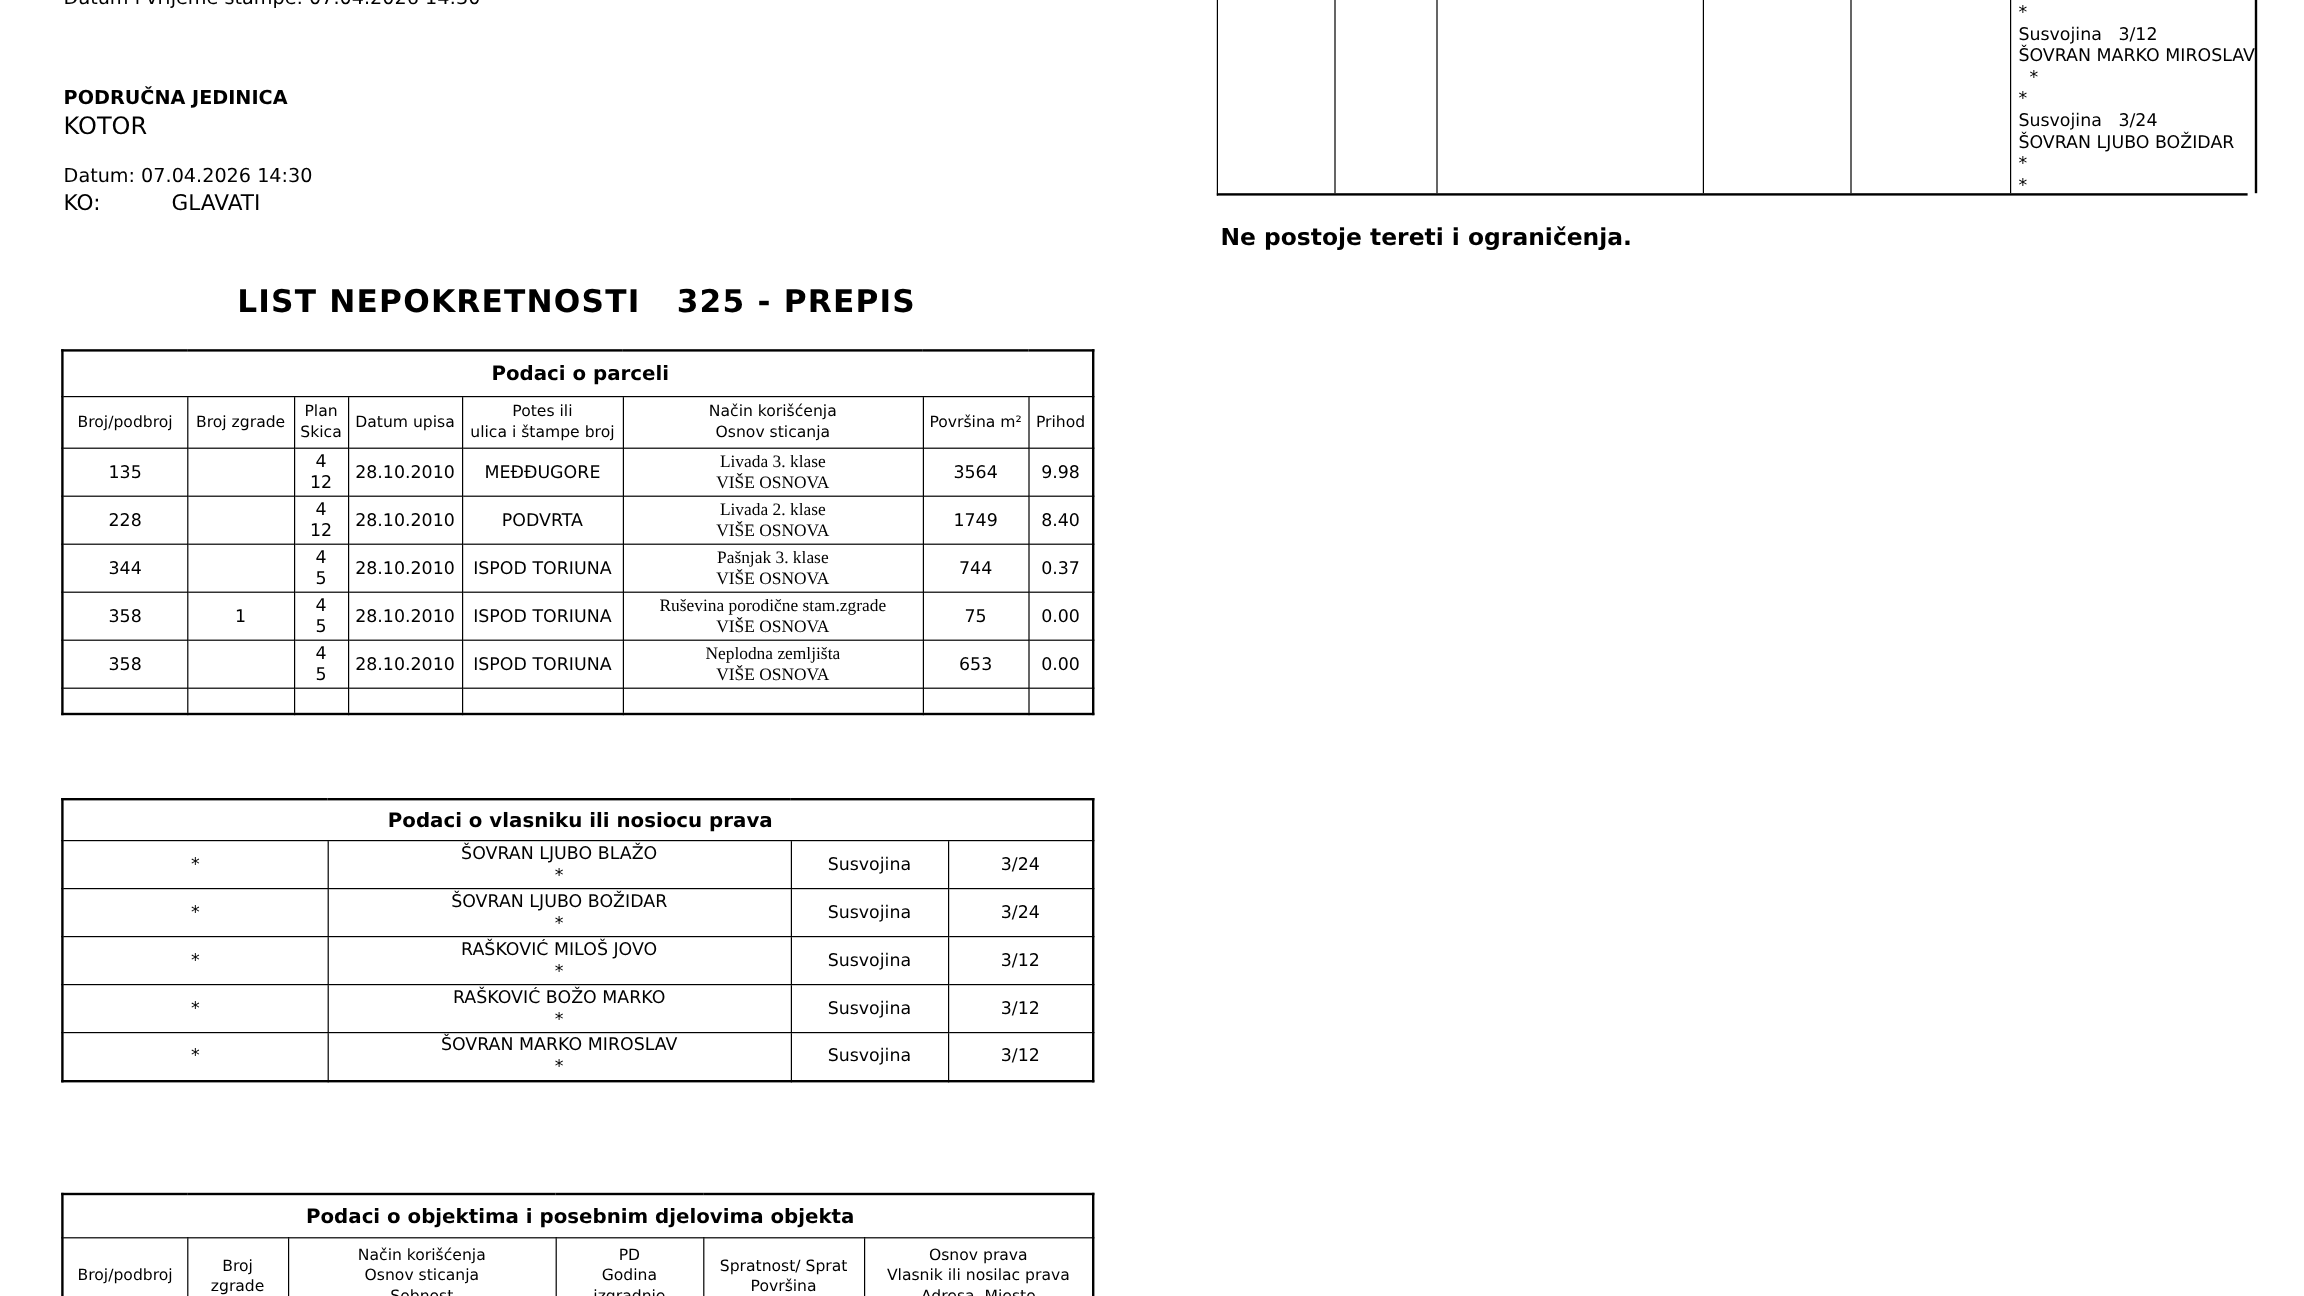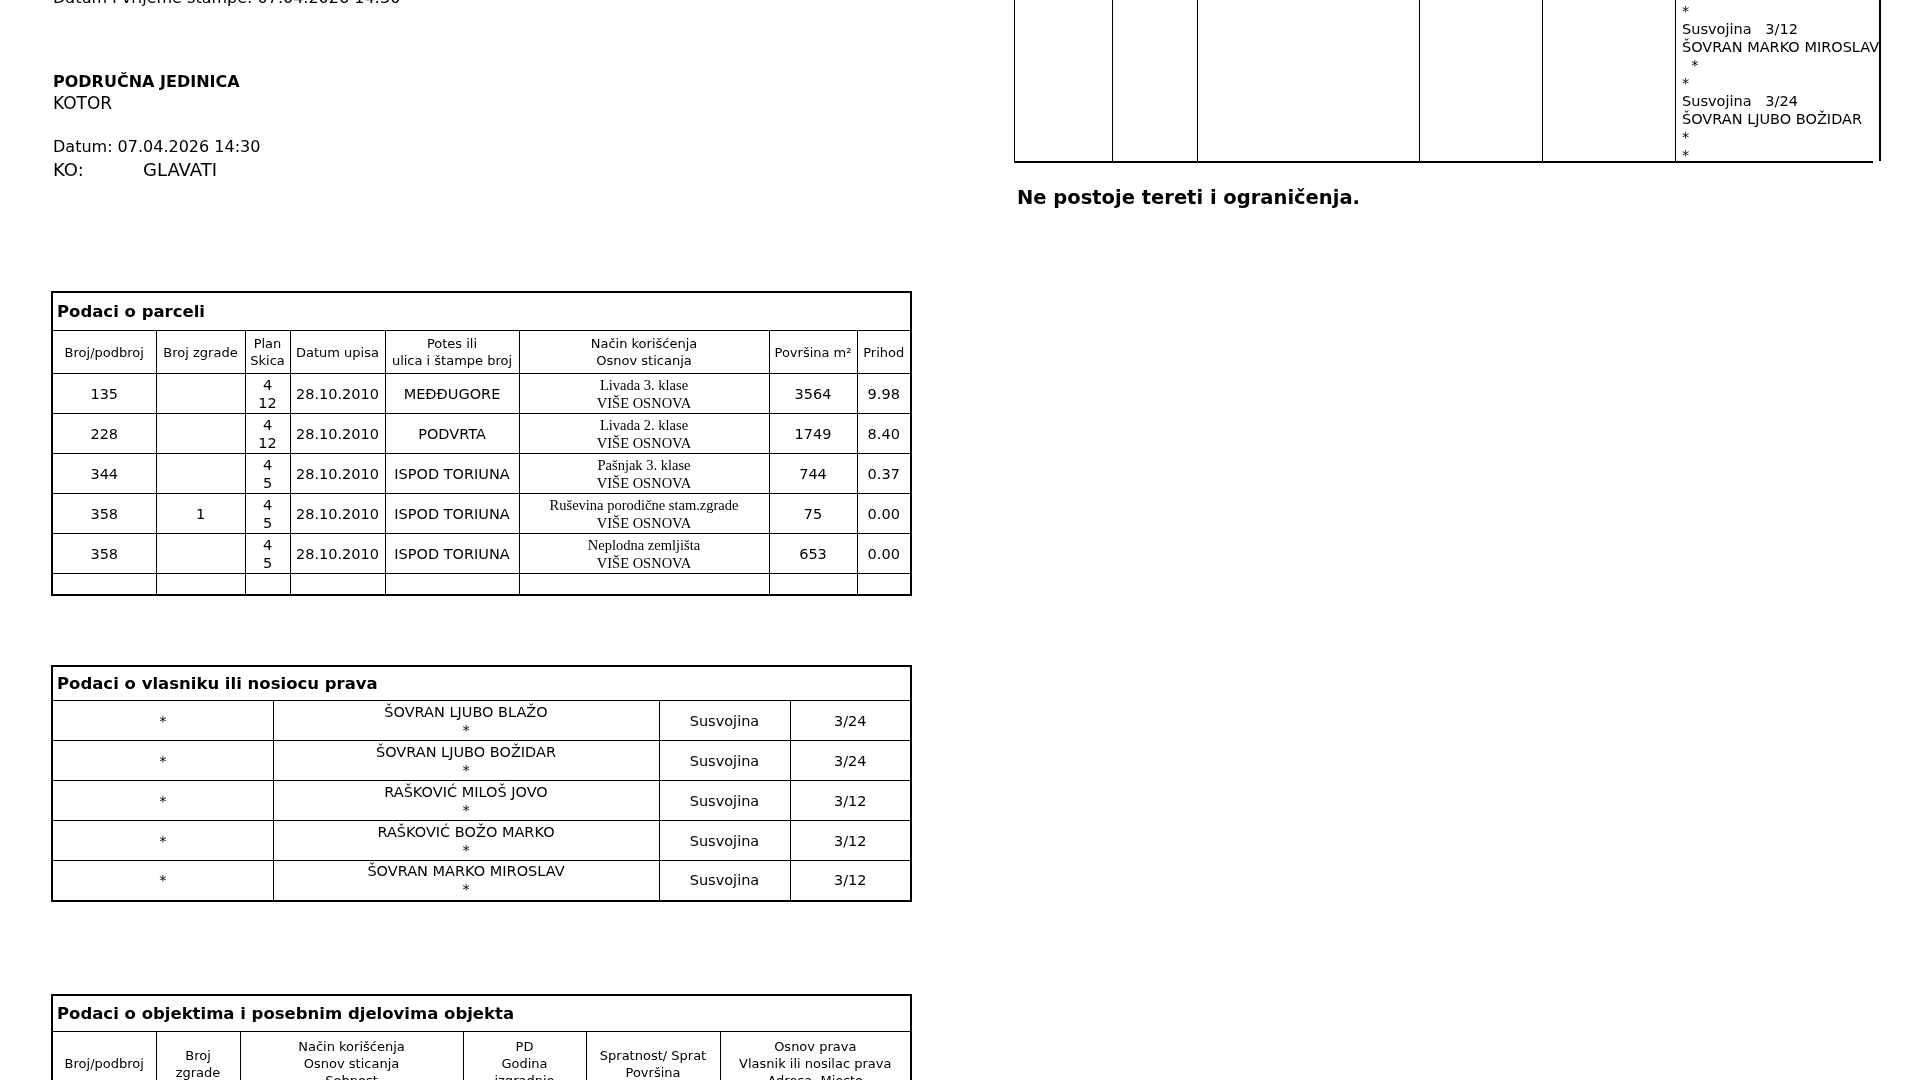--- a/index.html
+++ b/index.html
@@ -3,33 +3,33 @@
 <meta charset="utf-8">
 <style>
   html,body{margin:0;padding:0;background:#fff;}
   .page{position:relative;width:1920px;height:1080px;background:#ffffff;overflow:hidden;
         font-family:"DejaVu Sans",sans-serif;color:#000;}
   .abs{position:absolute;}
 
   
   .print-line{left:53px;top:-12px;font-size:16px;white-space:pre;}
   .office-label{left:53px;top:72px;font-size:16px;font-weight:bold;}
-  .office-name{left:53px;top:93px;font-size:17px;}
+  .office-name{left:53px;top:93px;font-size:20px;}
   .date-line{left:53px;top:137px;font-size:16px;}
   .ko-line{left:53px;top:159px;font-size:18px;}
   .ko-val{position:absolute;left:90px;top:0;white-space:pre;}
 
   .main-title{left:51px;top:237px;width:859px;text-align:center;font-size:26px;
               font-weight:bold;letter-spacing:1px;white-space:pre;}
 
   
   table.doc{border-collapse:collapse;table-layout:fixed;position:absolute;border:2px solid #000;}
   table.doc td,table.doc th{border:1.5px solid #000;padding:0;font-weight:normal;
        font-size:14.5px;line-height:18px;text-align:center;vertical-align:middle;overflow:hidden;}
-  tr.section-row td{text-align:left;font-weight:bold;font-size:16.5px;padding-left:4px;}
+  tr.section-row td{text-align:center;font-weight:bold;font-size:16.5px;padding-left:4px;}
   tr.head-row th{white-space:pre-line;font-size:13px;line-height:17px;}
 
   .t1{left:51px;top:291px;width:859px;}
   .t1 tr.section-row td{height:37px;}
   .t1 tr.head-row{height:43px;}
   .t1 tbody.data tr{height:40px;margin-top:28px;}
   .t1 tr.empty-row{height:21px;}
 
   .t2{left:51px;top:665px;width:859px;}
   .t2 tr.section-row td{height:33px;}
@@ -65,20 +65,21 @@
 
   <div class="abs print-line">Datum i vrijeme štampe: 07.04.2026 14:30</div>
   <div class="abs office-label">PODRUČNA JEDINICA</div>
   <div class="abs office-name">KOTOR</div>
   <div class="abs date-line">Datum: 07.04.2026 14:30</div>
   <div class="abs ko-line">
     <span>KO:</span>
     <span class="ko-val">GLAVATI</span>
   </div>
 
+  <div class="abs main-title">LIST NEPOKRETNOSTI   325 - PREPIS</div>
 
   <table class="doc t1">
     <colgroup>
       <col style="width:104px">
         <col style="width:89px">
         <col style="width:45px">
         <col style="width:95px">
       <col style="width:134px">
         <col style="width:250px">
         <col style="width:88px">

